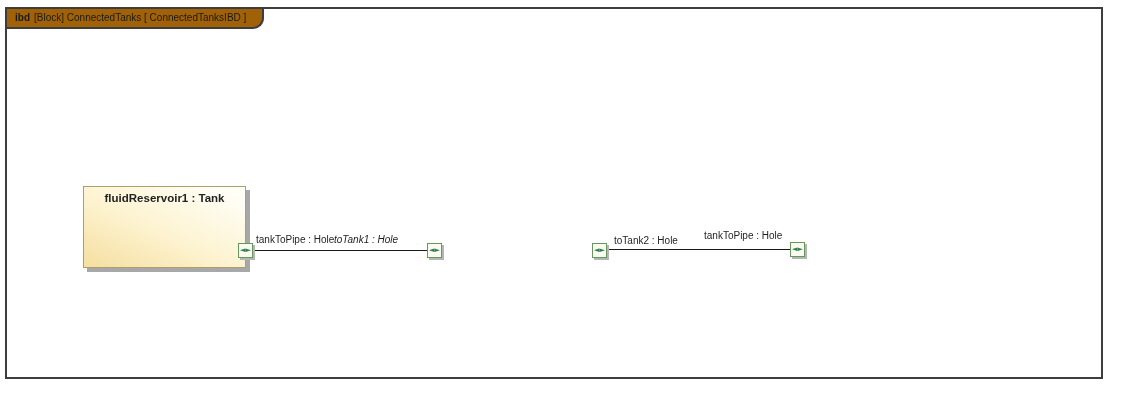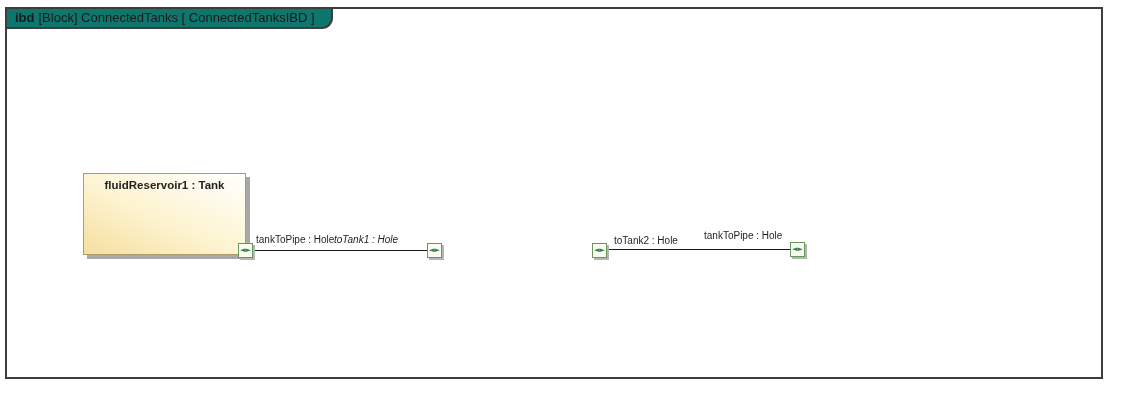--- a/index.html
+++ b/index.html
@@ -27,26 +27,26 @@
     box-sizing: border-box;
   }
   .tab {
     position: absolute;
     left: 0;
     top: 0;
     display: inline-block;
     padding: 1px 16px 2px 8px;
     height: 15px;
     line-height: 15px;
-    font-size: 13px;
+    font-size: 10px;
     color: #1a1a1a;
     border-right: 2px solid #3d3d3d;
     border-bottom: 2px solid #3d3d3d;
     border-bottom-right-radius: 11px;
-    background: #0f766e;
+    background: #a16207;
     white-space: nowrap;
     text-align: center;
   }
   .tab .kind { font-weight: bold; margin-right: 4px; }
   
   .connector {
     position: absolute;
     height: 0;
     border-top: 1px solid #1a1a1a;
     z-index: 1;
@@ -55,21 +55,21 @@
   .c2 { left: 600px; top: 249px; width: 198px; }
   
   .block {
     position: absolute;
     border: 1px solid #ad9e6b;
     background: linear-gradient(205deg, #fffef7 8%, #fdf3d0 55%, #f5dfa0 100%);
     box-shadow: 4px 4px 0 0 #a8a8a8;
     box-sizing: border-box;
     z-index: 2;
   }
-  .b1 { left: 83px;  top: 173px; width: 163px; height: 82px; }
+  .b1 { left: 83px;  top: 186px; width: 163px; height: 82px; }
   .b2 { left: 435px; top: 181px; width: 165px; height: 76px; }
   .b3 { left: 798px; top: 167px; width: 205px; height: 119px; }
   .block-title {
     padding-top: 5px;
     text-align: center;
     font-size: 11.5px;
     font-weight: bold;
     color: #222222;
     white-space: nowrap;
   }

